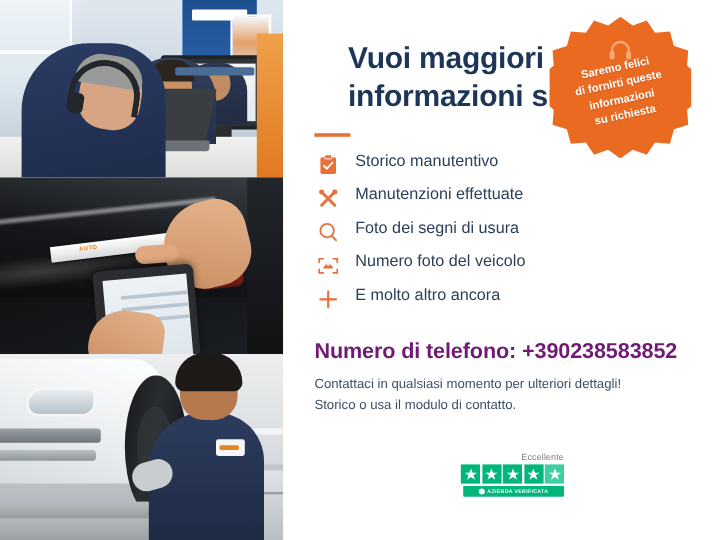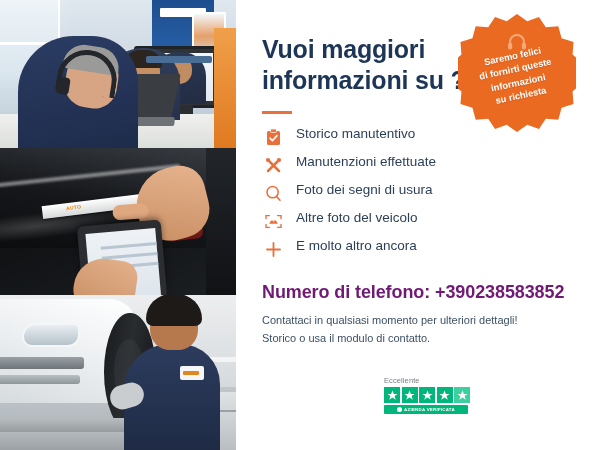--- a/index.html
+++ b/index.html
@@ -310,20 +310,21 @@
     padding: 34px 22px 0 26px;
   }
 
   #heading {
     color: #1d3557;
     font-size: 25px;
     line-height: 1.22;
     font-weight: bold;
     letter-spacing: -0.2px;
     max-width: 215px;
+    margin-left: 28px;
   }
 
   #heading-rule {
     width: 30px;
     height: 3px;
     background: #e8703a;
     margin: 16px 0 0 0;
   }
 
   
@@ -426,21 +427,21 @@
     margin-right: 9px;
     padding-bottom: 4px;
   }
   #tp-star-logo { color: #00b67a; display:block; margin-right: 3px; }
   #tp-wordmark {
     color: #191919;
     font-size: 17px;
     font-weight: bold;
     letter-spacing: -0.5px;
   }
-  #tp-rating { display: flex; flex-direction: column; align-items: flex-start; }
+  #tp-rating { display: flex; flex-direction: column; align-items: flex-end; }
   #tp-excellent {
     color: #7a8085;
     font-size: 7.5px;
     margin-bottom: 2px;
     letter-spacing: 0.1px;
   }
   #tp-stars { display: flex; gap: 1.5px; }
   .tp-star-box {
     width: 16px; height: 16px;
     background: #00b67a;
@@ -600,21 +601,21 @@
             <g stroke="#e8703a" stroke-width="1.4" fill="none" stroke-linecap="round">
               <path d="M1 4.6 V1.6 H4.4"></path>
               <path d="M12.6 1.6 H16 V4.6"></path>
               <path d="M16 10.4 V13.4 H12.6"></path>
               <path d="M4.4 13.4 H1 V10.4"></path>
             </g>
             <path d="M4.2 9.8 q1.6 -4 4.3 -4 q2.7 0 4.3 4 z" fill="#e8703a"></path>
             <circle cx="8.5" cy="6.4" r="1.1" fill="#ffffff"></circle>
           </svg>
         </span>
-        <span class="feature-label">Altre foto del veicolo</span>
+        <span class="feature-label">Numero foto del veicolo</span>
       </li>
 
       <li class="feature-item">
         <span class="feature-icon">
           <svg width="17" height="17" viewBox="0 0 17 17">
             <g stroke="#e8703a" stroke-width="1.8" stroke-linecap="round">
               <line x1="8.5" y1="2" x2="8.5" y2="15"></line>
               <line x1="2" y1="8.5" x2="15" y2="8.5"></line>
             </g>
           </svg>

